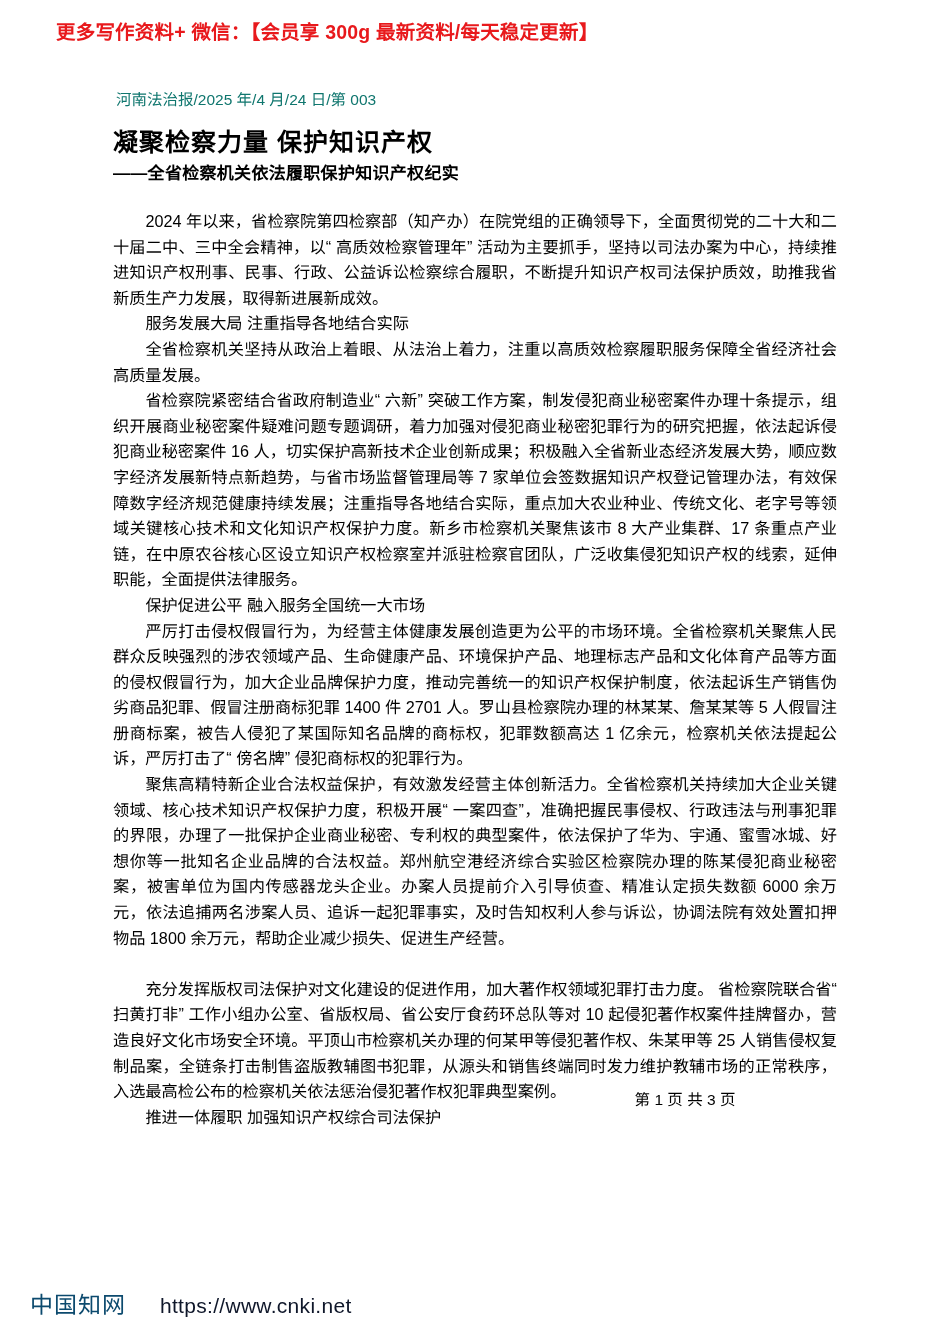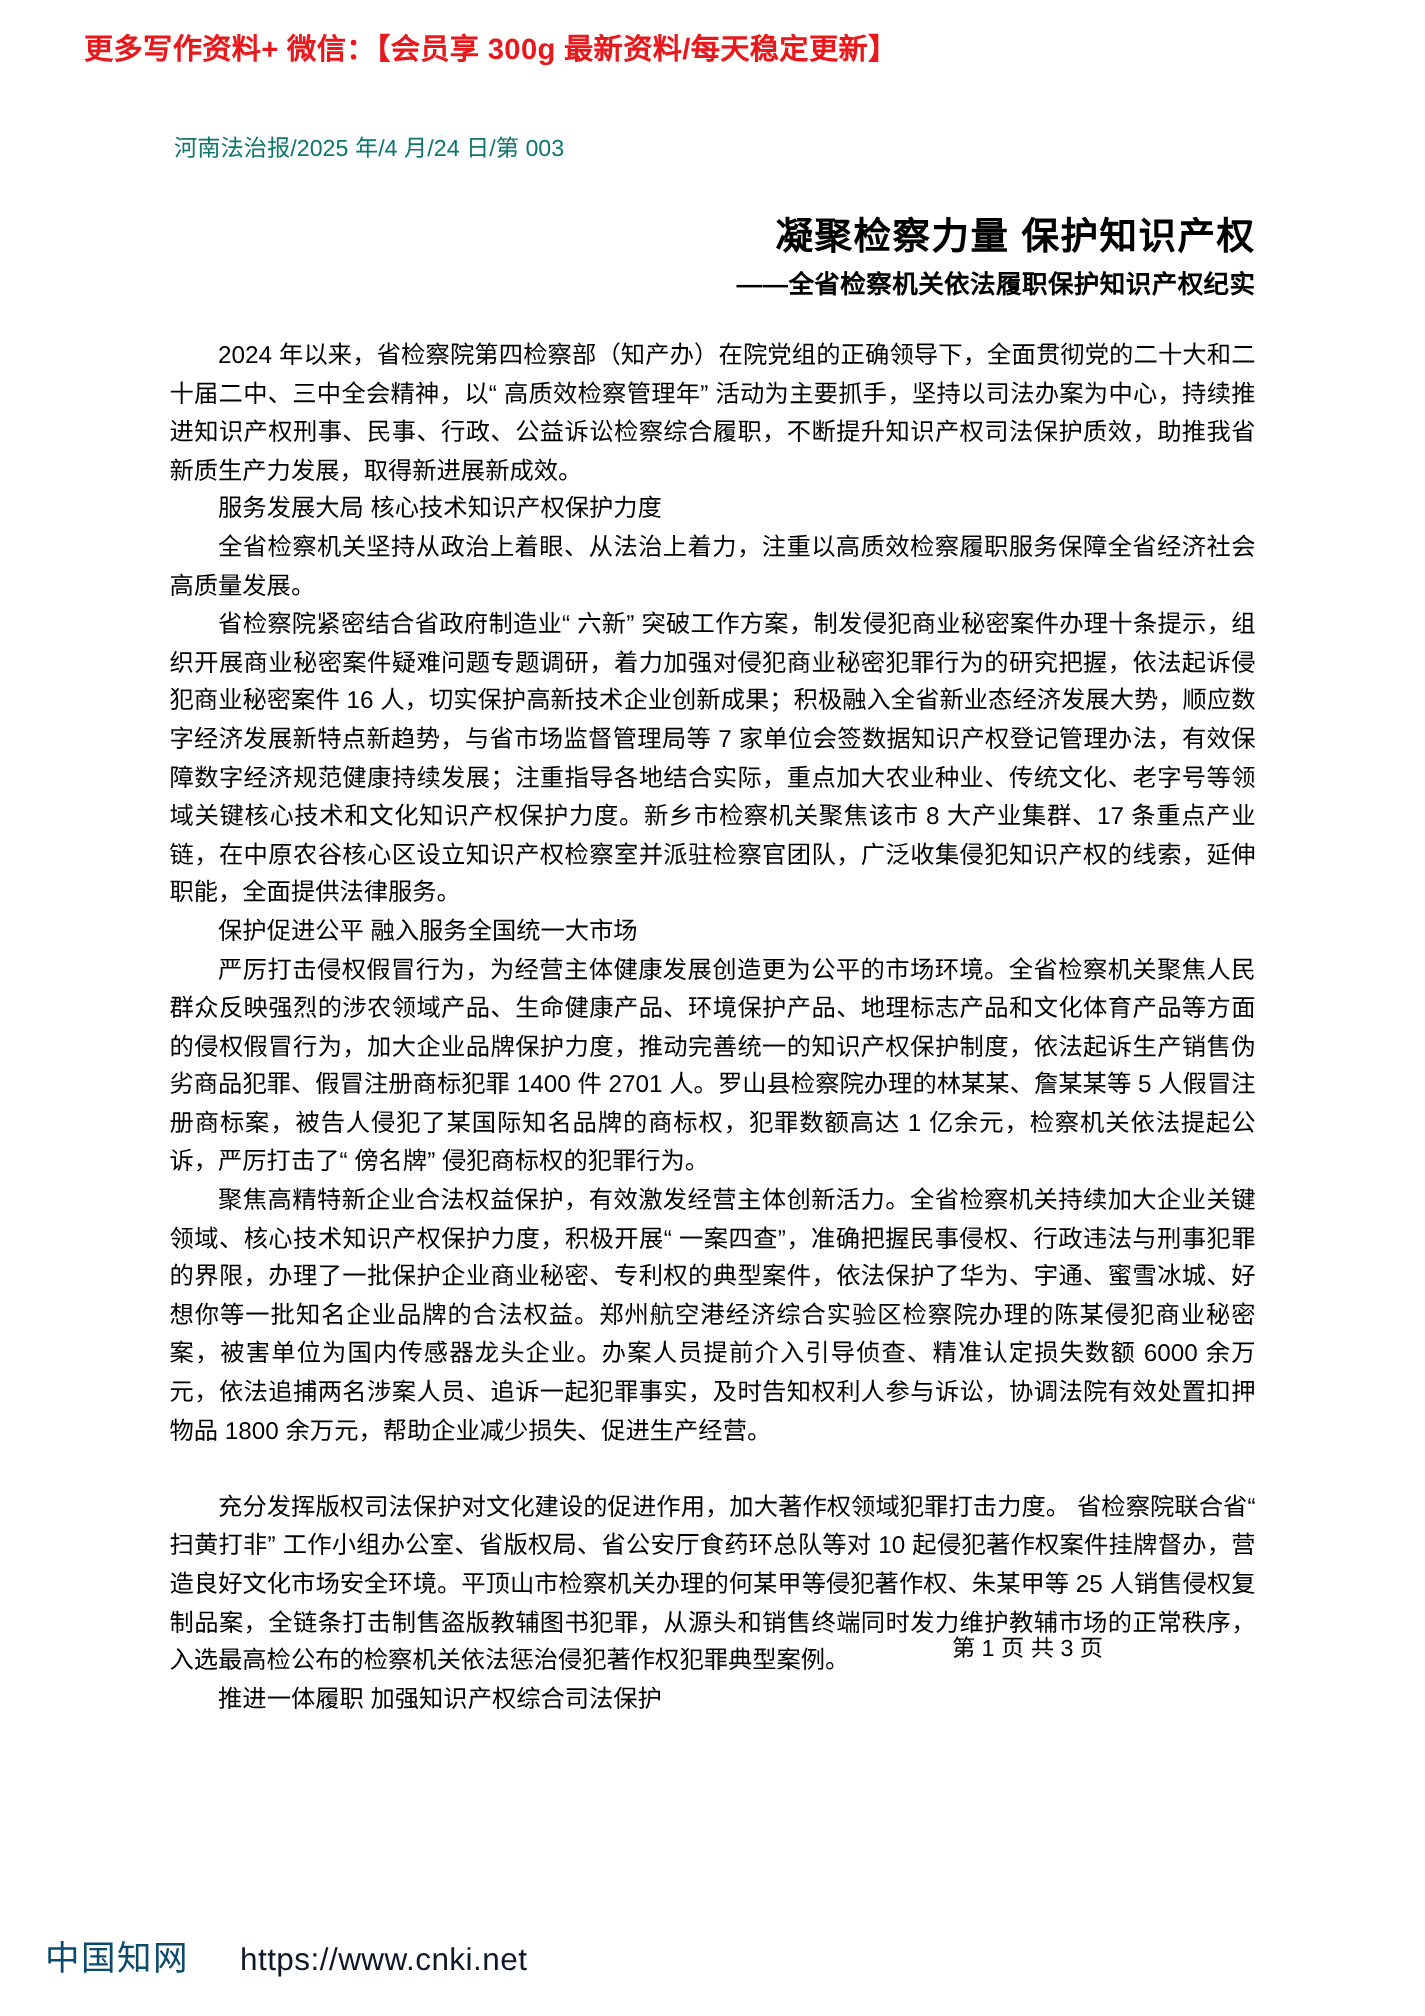--- a/index.html
+++ b/index.html
@@ -54,22 +54,22 @@
 
   .source-line {
     font-size: 15.5px;
     line-height: 23px;
     color: #0f766e;
     margin: 0 0 0 3px;
   }
   .source-line div { white-space: nowrap; }
 
   .title-block {
-    margin-top: 30px;
-    text-align: right;
+    margin-top: 14px;
+    text-align: left;
   }
   .doc-title {
     font-size: 25px;
     font-weight: bold;
     line-height: 34px;
     letter-spacing: 1px;
   }
   .doc-subtitle {
     font-size: 17px;
     font-weight: bold;
@@ -150,21 +150,21 @@
     </div>
 
     <div class="title-block">
       <div class="doc-title">凝聚检察力量  保护知识产权</div>
       <div class="doc-subtitle">——全省检察机关依法履职保护知识产权纪实</div>
     </div>
 
 
     <div class="article" id="article">
         <p class="para indent">2024 年以来，省检察院第四检察部（知产办）在院党组的正确领导下，全面贯彻党的二十大和二十届二中、三中全会精神，以“ 高质效检察管理年” 活动为主要抓手，坚持以司法办案为中心，持续推进知识产权刑事、民事、行政、公益诉讼检察综合履职，不断提升知识产权司法保护质效，助推我省新质生产力发展，取得新进展新成效。</p>
-        <p class="para heading">服务发展大局 核心技术知识产权保护力度</p>
+        <p class="para heading">服务发展大局 注重指导各地结合实际</p>
         <p class="para indent">全省检察机关坚持从政治上着眼、从法治上着力，注重以高质效检察履职服务保障全省经济社会高质量发展。</p>
         <p class="para indent">省检察院紧密结合省政府制造业“ 六新” 突破工作方案，制发侵犯商业秘密案件办理十条提示，组织开展商业秘密案件疑难问题专题调研，着力加强对侵犯商业秘密犯罪行为的研究把握，依法起诉侵犯商业秘密案件 16 人，切实保护高新技术企业创新成果；积极融入全省新业态经济发展大势，顺应数字经济发展新特点新趋势，与省市场监督管理局等 7 家单位会签数据知识产权登记管理办法，有效保障数字经济规范健康持续发展；注重指导各地结合实际，重点加大农业种业、传统文化、老字号等领域关键核心技术和文化知识产权保护力度。新乡市检察机关聚焦该市 8 大产业集群、17 条重点产业链，在中原农谷核心区设立知识产权检察室并派驻检察官团队，广泛收集侵犯知识产权的线索，延伸职能，全面提供法律服务。</p>
         <p class="para heading">保护促进公平  融入服务全国统一大市场</p>
         <p class="para indent">严厉打击侵权假冒行为，为经营主体健康发展创造更为公平的市场环境。全省检察机关聚焦人民群众反映强烈的涉农领域产品、生命健康产品、环境保护产品、地理标志产品和文化体育产品等方面的侵权假冒行为，加大企业品牌保护力度，推动完善统一的知识产权保护制度，依法起诉生产销售伪劣商品犯罪、假冒注册商标犯罪 1400 件 2701 人。罗山县检察院办理的林某某、詹某某等 5 人假冒注册商标案，被告人侵犯了某国际知名品牌的商标权，犯罪数额高达 1 亿余元，检察机关依法提起公诉，严厉打击了“ 傍名牌” 侵犯商标权的犯罪行为。</p>
         <p class="para indent">聚焦高精特新企业合法权益保护，有效激发经营主体创新活力。全省检察机关持续加大企业关键领域、核心技术知识产权保护力度，积极开展“ 一案四查”，准确把握民事侵权、行政违法与刑事犯罪的界限，办理了一批保护企业商业秘密、专利权的典型案件，依法保护了华为、宇通、蜜雪冰城、好想你等一批知名企业品牌的合法权益。郑州航空港经济综合实验区检察院办理的陈某侵犯商业秘密案，被害单位为国内传感器龙头企业。办案人员提前介入引导侦查、精准认定损失数额 6000 余万元，依法追捕两名涉案人员、追诉一起犯罪事实，及时告知权利人参与诉讼，协调法院有效处置扣押物品 1800 余万元，帮助企业减少损失、促进生产经营。</p>
         <p class="para spacer-para">&nbsp;</p>
         <p class="para indent">充分发挥版权司法保护对文化建设的促进作用，加大著作权领域犯罪打击力度。 省检察院联合省“ 扫黄打非” 工作小组办公室、省版权局、省公安厅食药环总队等对 10 起侵犯著作权案件挂牌督办，营造良好文化市场安全环境。平顶山市检察机关办理的何某甲等侵犯著作权、朱某甲等 25 人销售侵权复制品案，全链条打击制售盗版教辅图书犯罪，从源头和销售终端同时发力维护教辅市场的正常秩序，入选最高检公布的检察机关依法惩治侵犯著作权犯罪典型案例。</p>
         <p class="para heading">推进一体履职 加强知识产权综合司法保护</p>
       </div>
 

